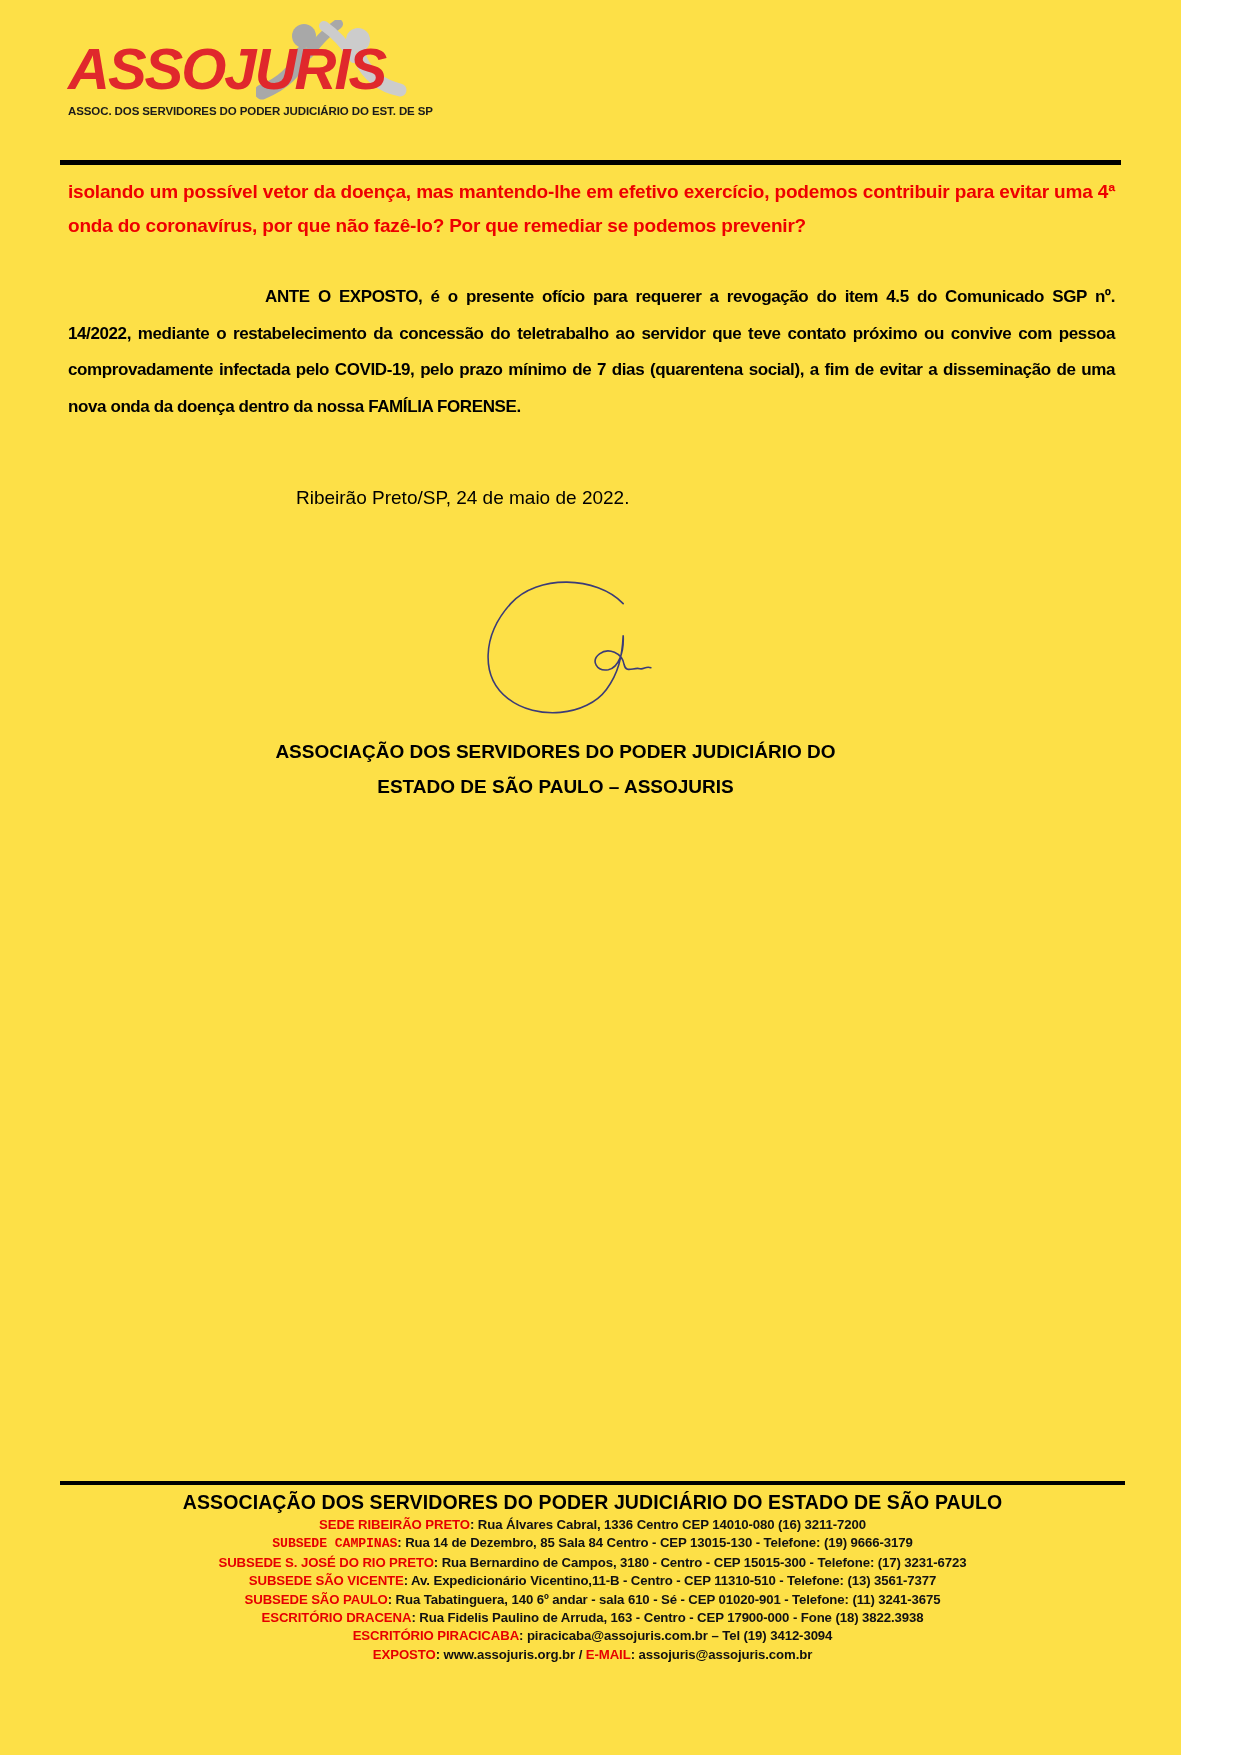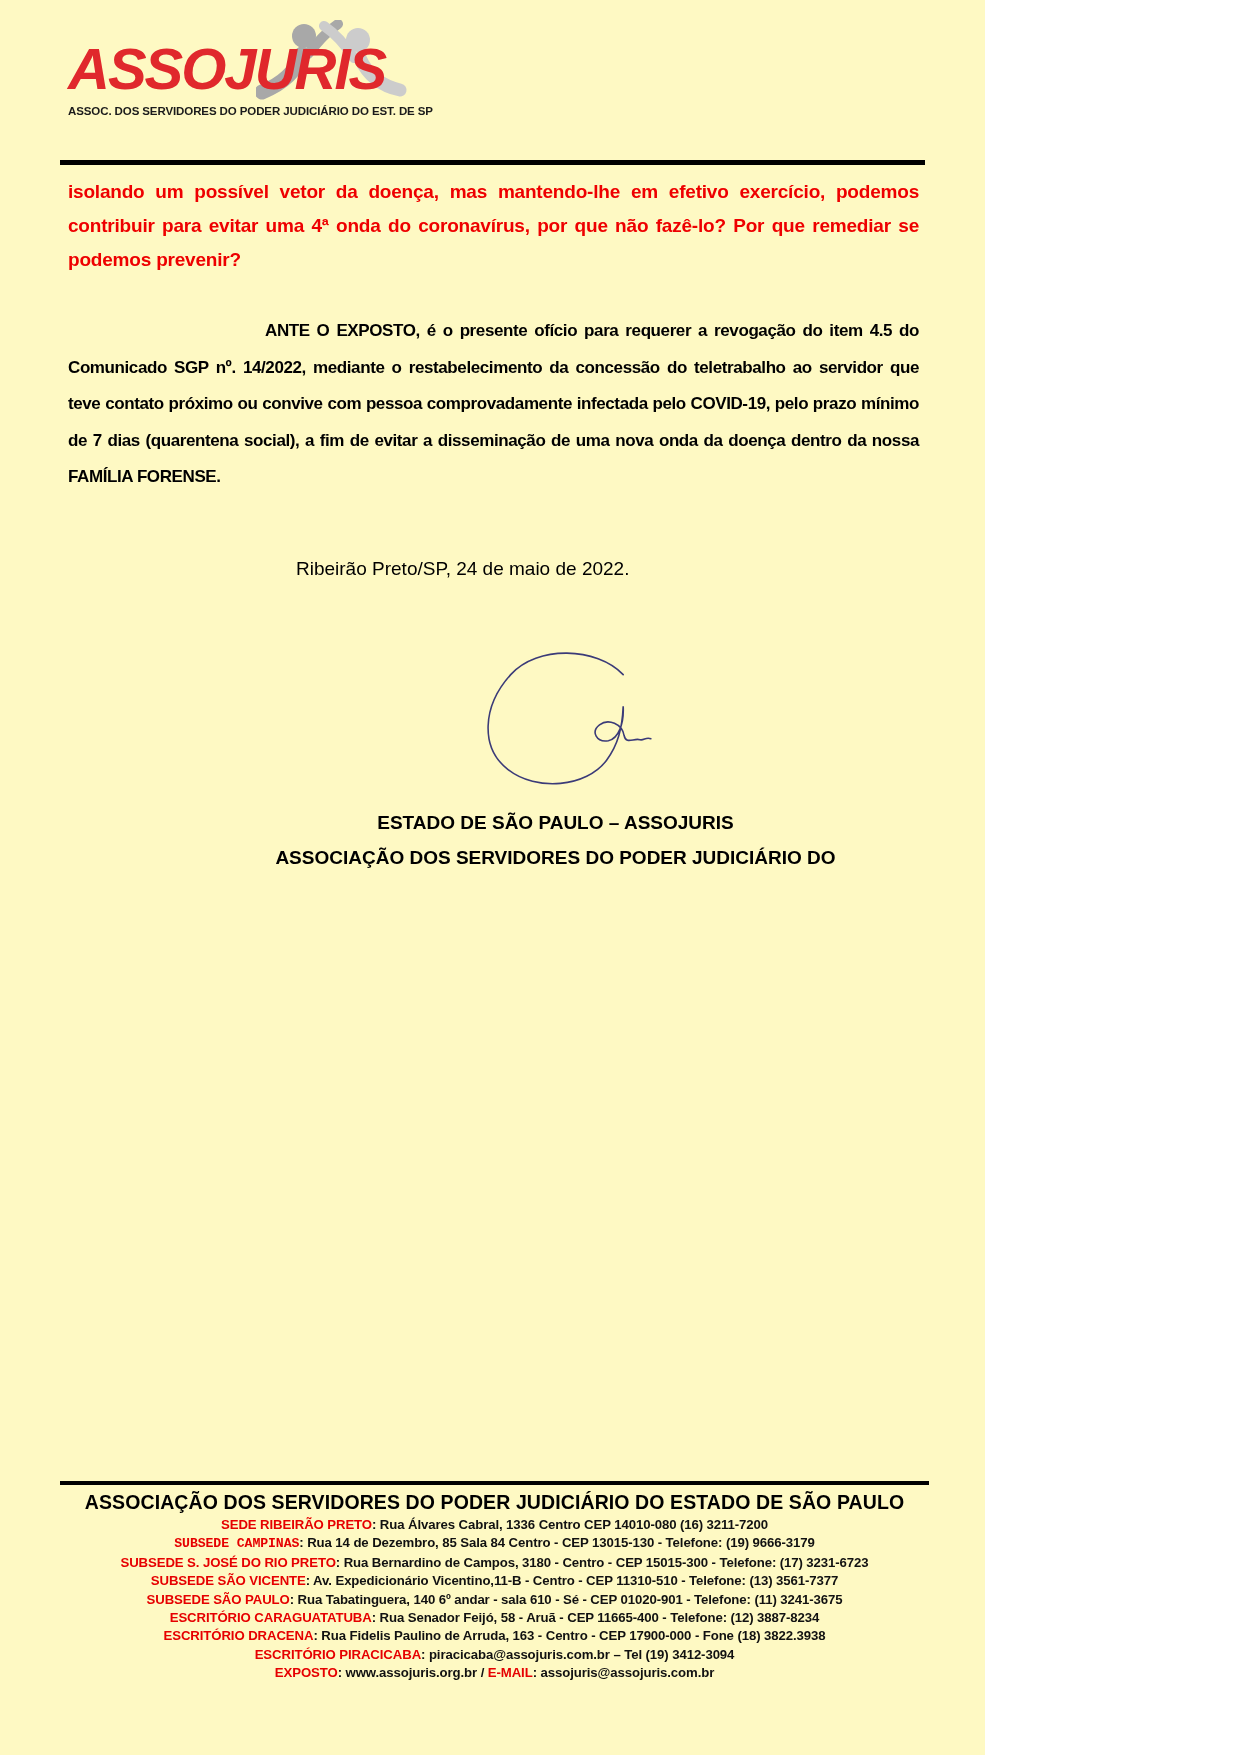--- a/index.html
+++ b/index.html
@@ -1,20 +1,20 @@
 <!DOCTYPE html>
 <html lang="pt"><head>
 <meta charset="utf-8">
 <style>
   html, body { margin: 0; padding: 0; background: #ffffff; }
   .page {
     position: relative;
-    width: 985px;
+    width: 1181px;
     height: 1755px;
-    background: #fef9c3;
+    background: #fde047;
     font-family: "Liberation Sans", sans-serif;
     color: #000;
     overflow: hidden;
     box-sizing: border-box;
     padding: 0 66px 12px 68px;
   }
 
   
   .logo-block { position: relative; margin-top: 36px; width: 360px; height: 118px; }
   .logo-figures { position: absolute; left: 188px; top: -16px; width: 160px; height: 96px; z-index: 0; }
@@ -97,33 +97,32 @@
     <div>Ribeirão Preto/SP, 24 de maio de 2022.</div>
   </div>
 
   <div class="sig-wrap">
     <svg viewBox="0 0 180 150" aria-hidden="true">
       <path d="M151 30 C 124 2, 64 0, 37 30 C 8 62, 6 104, 34 126 C 63 149, 114 144, 134 117 C 146 101, 150 84, 151 62 C 152 80, 146 95, 136 97 C 124 99, 118 88, 127 81 C 136 74, 150 80, 152 92 C 154 101, 162 94, 168 96 C 172 97, 174 93, 179 95" fill="none" stroke="#3b3b78" stroke-width="1.6" stroke-linecap="round"></path>
     </svg>
   </div>
 
   <div class="org-block">
+    <div class="org-line">ASSOCIAÇÃO DOS SERVIDORES DO PODER JUDICIÁRIO DO</div>
     <div class="org-line">ESTADO DE SÃO PAULO – ASSOJURIS</div>
-    <div class="org-line">ASSOCIAÇÃO DOS SERVIDORES DO PODER JUDICIÁRIO DO</div>
   </div>
 
   <div class="footer">
     <div class="footer-rule"></div>
     <div class="footer-title">ASSOCIAÇÃO DOS SERVIDORES DO PODER JUDICIÁRIO DO ESTADO DE SÃO PAULO</div>
     <div>
         <div class="f-line"><span style="color: rgb(230, 0, 0);">SEDE RIBEIRÃO PRETO</span><span>: Rua Álvares Cabral, 1336 Centro  CEP 14010-080  (16) 3211-7200</span></div>
         <div class="f-line"><span style="color: rgb(230, 0, 0); font-family: Liberation Mono, monospace;">SUBSEDE CAMPINAS</span><span>: Rua 14 de Dezembro, 85 Sala 84  Centro - CEP 13015-130 - Telefone: (19) 9666-3179</span></div>
         <div class="f-line"><span style="color: rgb(230, 0, 0);">SUBSEDE S. JOSÉ DO RIO PRETO</span><span>: Rua Bernardino de Campos, 3180 - Centro - CEP 15015-300 - Telefone: (17) 3231-6723</span></div>
         <div class="f-line"><span style="color: rgb(230, 0, 0);">SUBSEDE SÃO VICENTE</span><span>: Av. Expedicionário Vicentino,11-B - Centro - CEP 11310-510 - Telefone: (13) 3561-7377</span></div>
         <div class="f-line"><span style="color: rgb(230, 0, 0);">SUBSEDE SÃO PAULO</span><span>: Rua Tabatinguera, 140 6º andar - sala 610 - Sé - CEP 01020-901 - Telefone: (11) 3241-3675</span></div>
-        <div class="f-line"><span style="color: rgb(230, 0, 0);">ESCRITÓRIO CARAGUATATUBA</span><span>: Rua Senador Feijó, 58 - Aruã - CEP 11665-400 - Telefone: (12) 3887-8234</span></div>
         <div class="f-line"><span style="color: rgb(230, 0, 0);">ESCRITÓRIO DRACENA</span><span>: Rua Fidelis Paulino de Arruda, 163 - Centro - CEP 17900-000 - Fone (18) 3822.3938</span></div>
         <div class="f-line"><span style="color: rgb(230, 0, 0);">ESCRITÓRIO PIRACICABA</span><span>: piracicaba@assojuris.com.br – Tel (19) 3412-3094</span></div>
         <div class="f-line"><span style="color: rgb(230, 0, 0);">EXPOSTO</span><span>: www.assojuris.org.br / </span><span style="color: rgb(230, 0, 0);">E-MAIL</span><span>: assojuris@assojuris.com.br</span></div>
       </div>
   </div>
 
 </div>
 
 </body></html>

